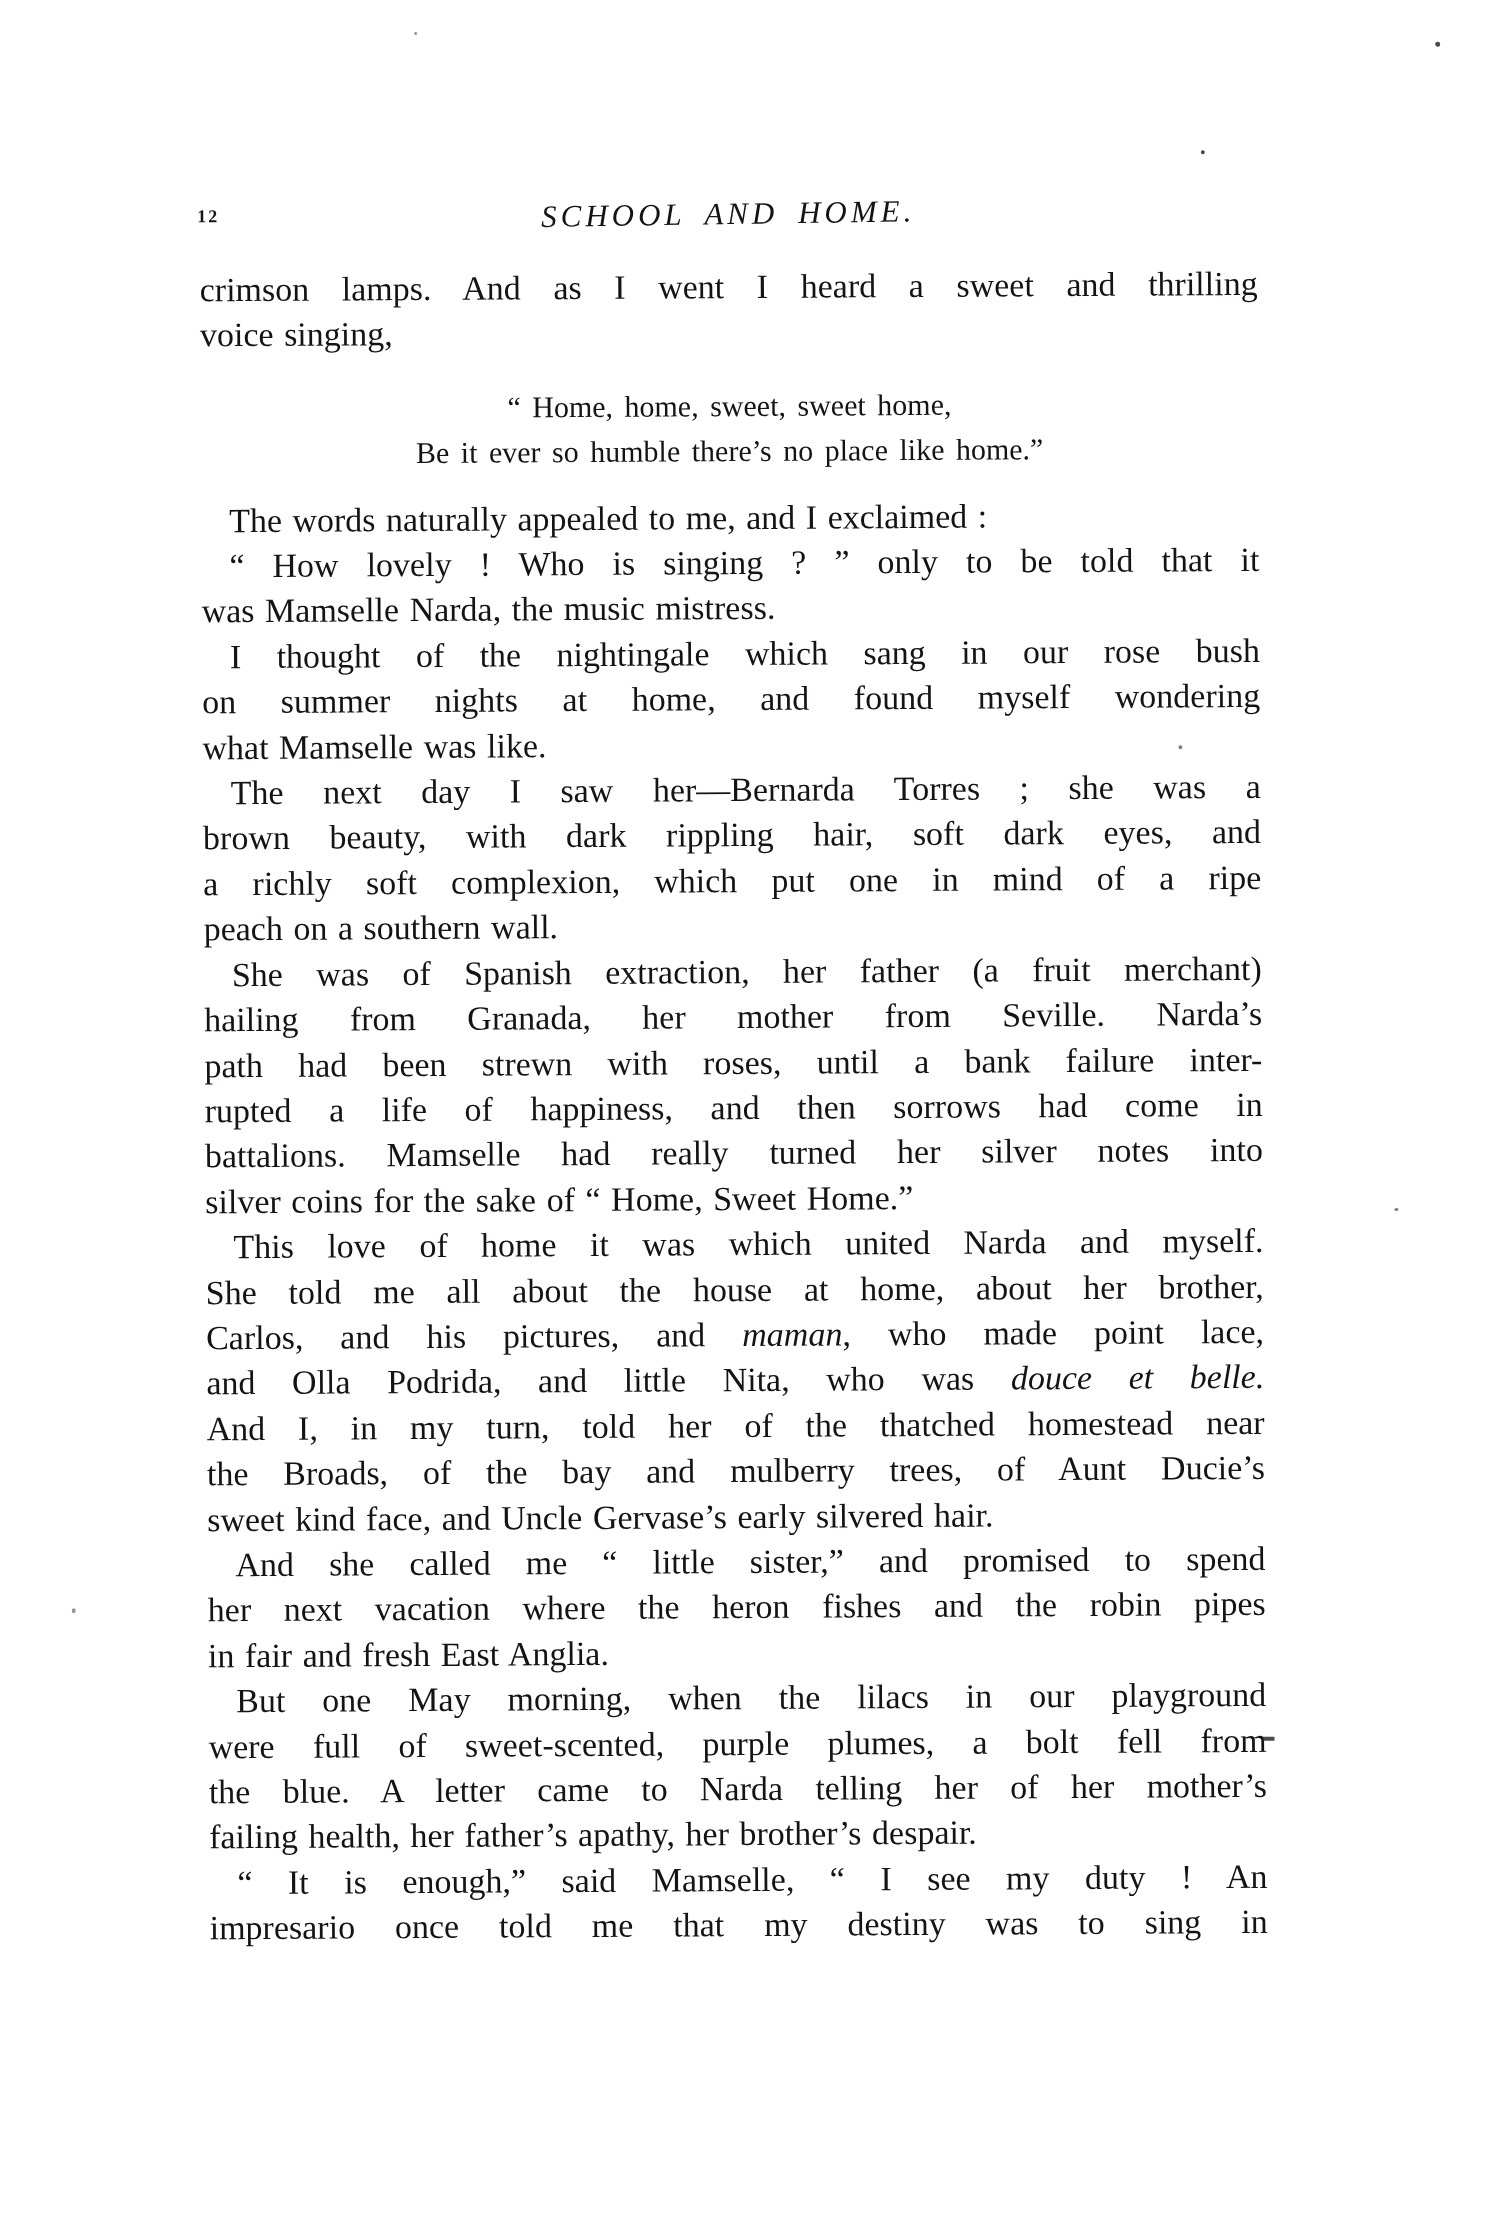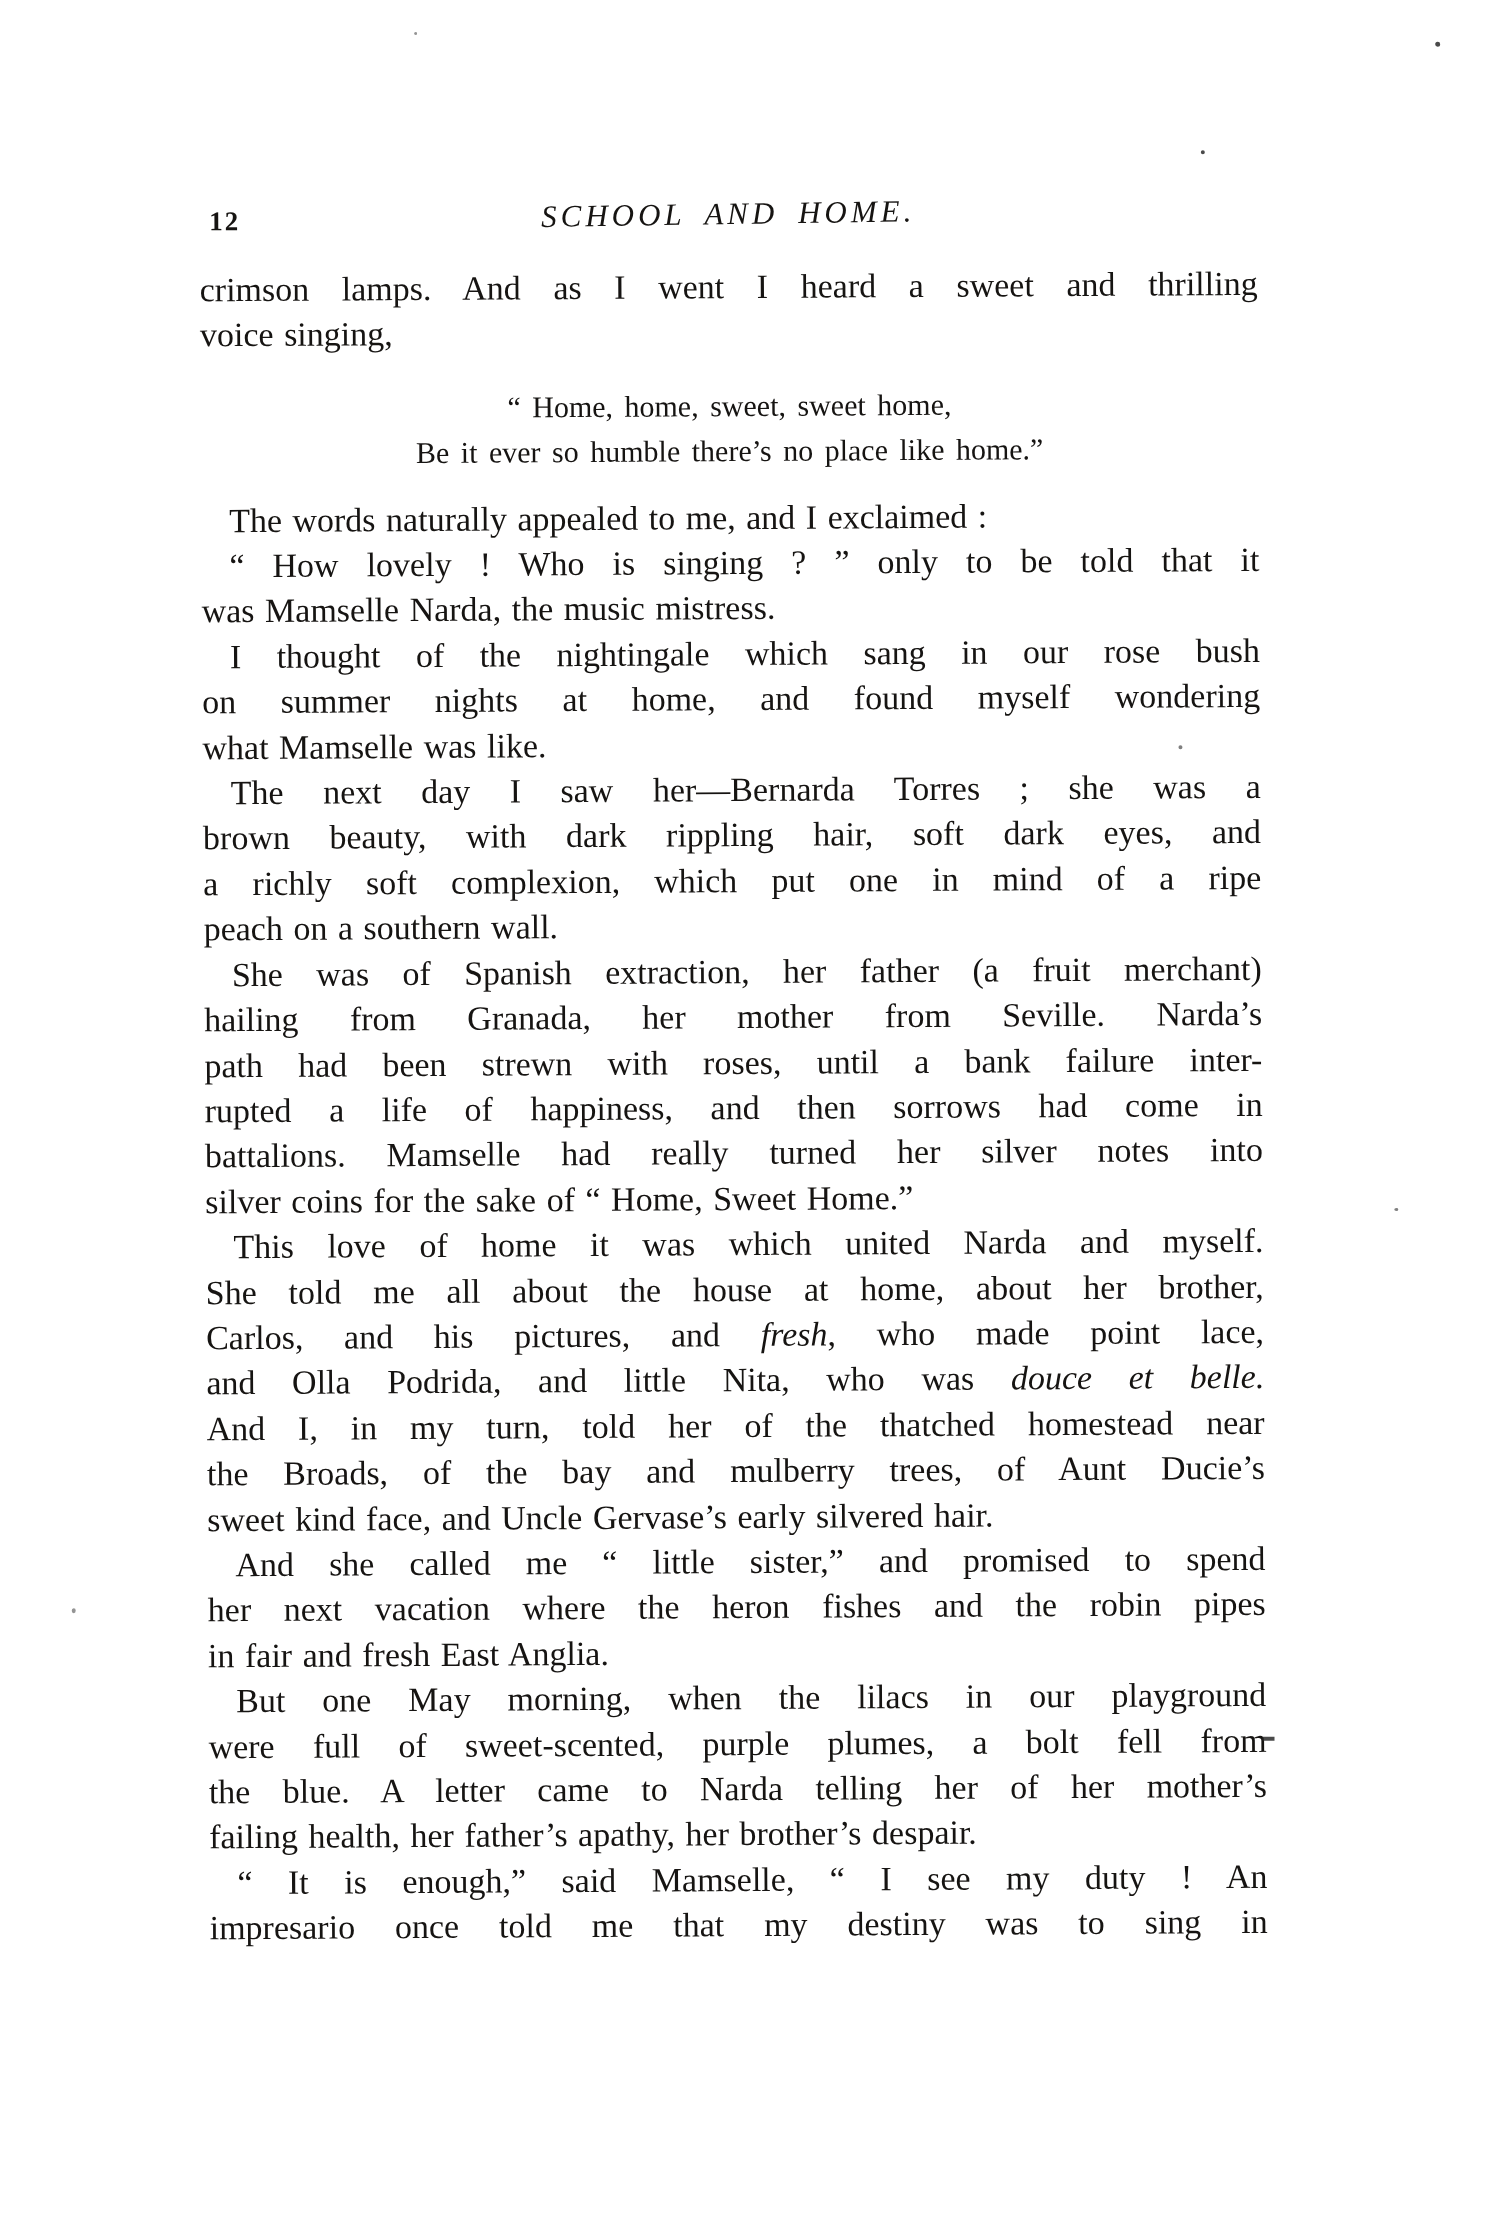--- a/index.html
+++ b/index.html
@@ -12,22 +12,22 @@
     font-family: "Liberation Serif", "DejaVu Serif", serif;
     color: #161412;
   }
   .sheet {
     position: absolute; inset: 0;
     transform: rotate(-0.35deg);
     transform-origin: 50% 45%;
   }
   .page-number {
     position: absolute;
-    left: 214px; top: 203px;
-    font-size: 27px;
+    left: 202px; top: 203px;
+    font-size: 18px;
     font-weight: 700;
     letter-spacing: 2px;
   }
   .running-head {
     position: absolute;
     left: 204px; top: 196px;
     width: 1058px;
     text-align: center;
     font-style: italic;
     font-size: 31px;
@@ -105,21 +105,21 @@
         <div class="line just first">She was of Spanish extraction, her father (a fruit merchant)</div>
         <div class="line just">hailing from Granada, her mother from Seville.  Narda’s</div>
         <div class="line just">path had been strewn with roses, until a bank failure inter-</div>
         <div class="line just">rupted a life of happiness, and then sorrows had come in</div>
         <div class="line just">battalions.  Mamselle had really turned her silver notes into</div>
         <div class="line">silver coins for the sake of “ Home, Sweet Home.”</div>
       </div>
       <div class="para indent">
         <div class="line just first">This love of home it was which united Narda and myself.</div>
         <div class="line just">She told me all about the house at home, about her brother,</div>
-        <div class="line just">Carlos, and his pictures, and <i>fresh</i>, who made point lace,</div>
+        <div class="line just">Carlos, and his pictures, and <i>maman</i>, who made point lace,</div>
         <div class="line just">and Olla Podrida, and little Nita, who was <i>douce et belle.</i></div>
         <div class="line just">And I, in my turn, told her of the thatched homestead near</div>
         <div class="line just">the Broads, of the bay and mulberry trees, of Aunt Ducie’s</div>
         <div class="line">sweet kind face, and Uncle Gervase’s early silvered hair.</div>
       </div>
       <div class="para indent">
         <div class="line just first">And she called me “ little sister,” and promised to spend</div>
         <div class="line just">her next vacation where the heron fishes and the robin pipes</div>
         <div class="line">in fair and fresh East Anglia.</div>
       </div>

